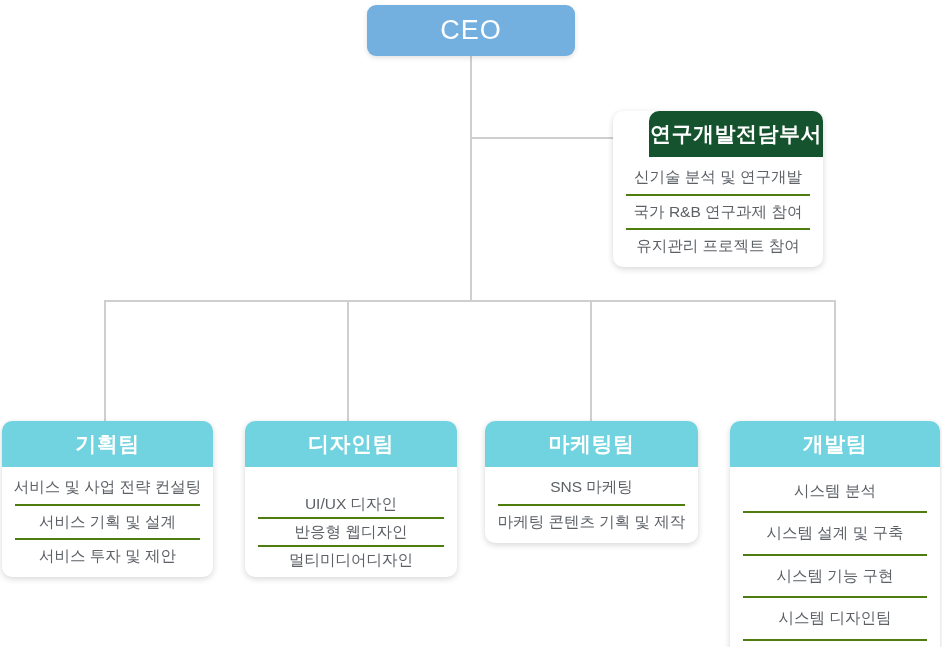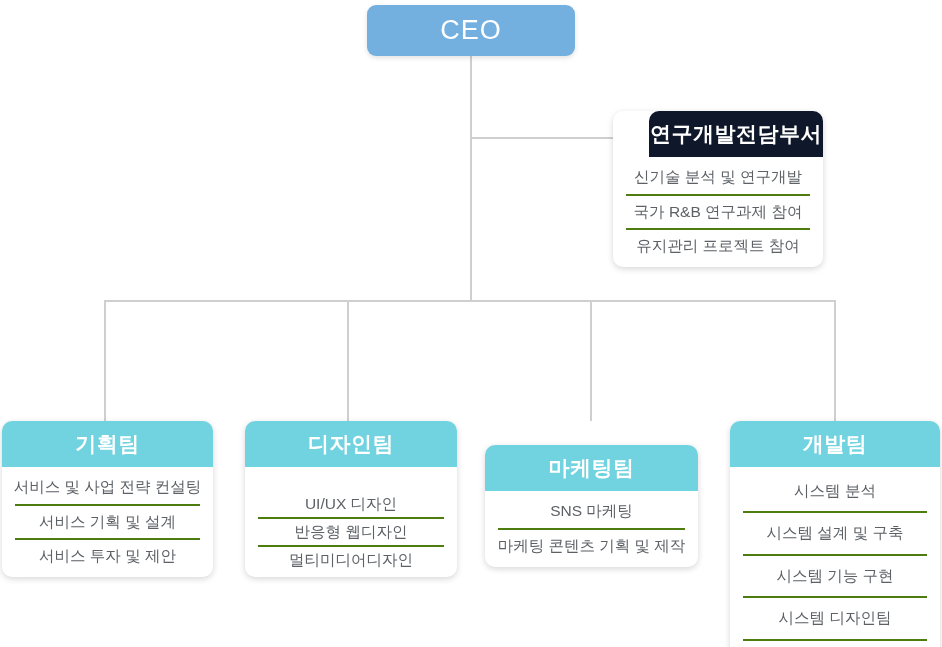--- a/index.html
+++ b/index.html
@@ -75,25 +75,25 @@
     display: flex;
     align-items: center;
     justify-content: center;
     font-size: 15.5px;
     color: #5d6166;
     white-space: nowrap;
   }
   .card-item + .card-item { border-top: 2px solid #4d7c0f; }
 
   .card-rnd    { left: 613px; top: 111px; width: 210px; height: 156px; }
-  .card-rnd .card-header { background: #0f172a; margin-left: 36px; }
+  .card-rnd .card-header { background: #14532d; margin-left: 36px; }
 
   .card-team-0 { left: 2px;   top: 421px; width: 211px; height: 156px; }
   .card-team-1 { left: 245px; top: 421px; width: 212px; height: 156px; gap: 20px; }
-  .card-team-2 { left: 485px; top: 421px; width: 213px; height: 122px; margin-top: 24px; }
+  .card-team-2 { left: 485px; top: 421px; width: 213px; height: 122px; }
   .card-team-3 { left: 730px; top: 421px; width: 210px; height: 264px; }
   .card-team-0 .card-header,
   .card-team-1 .card-header,
   .card-team-2 .card-header,
   .card-team-3 .card-header { background: #71d3df; }
 </style>
 </head>
 <body>
 
 <div class="canvas">

